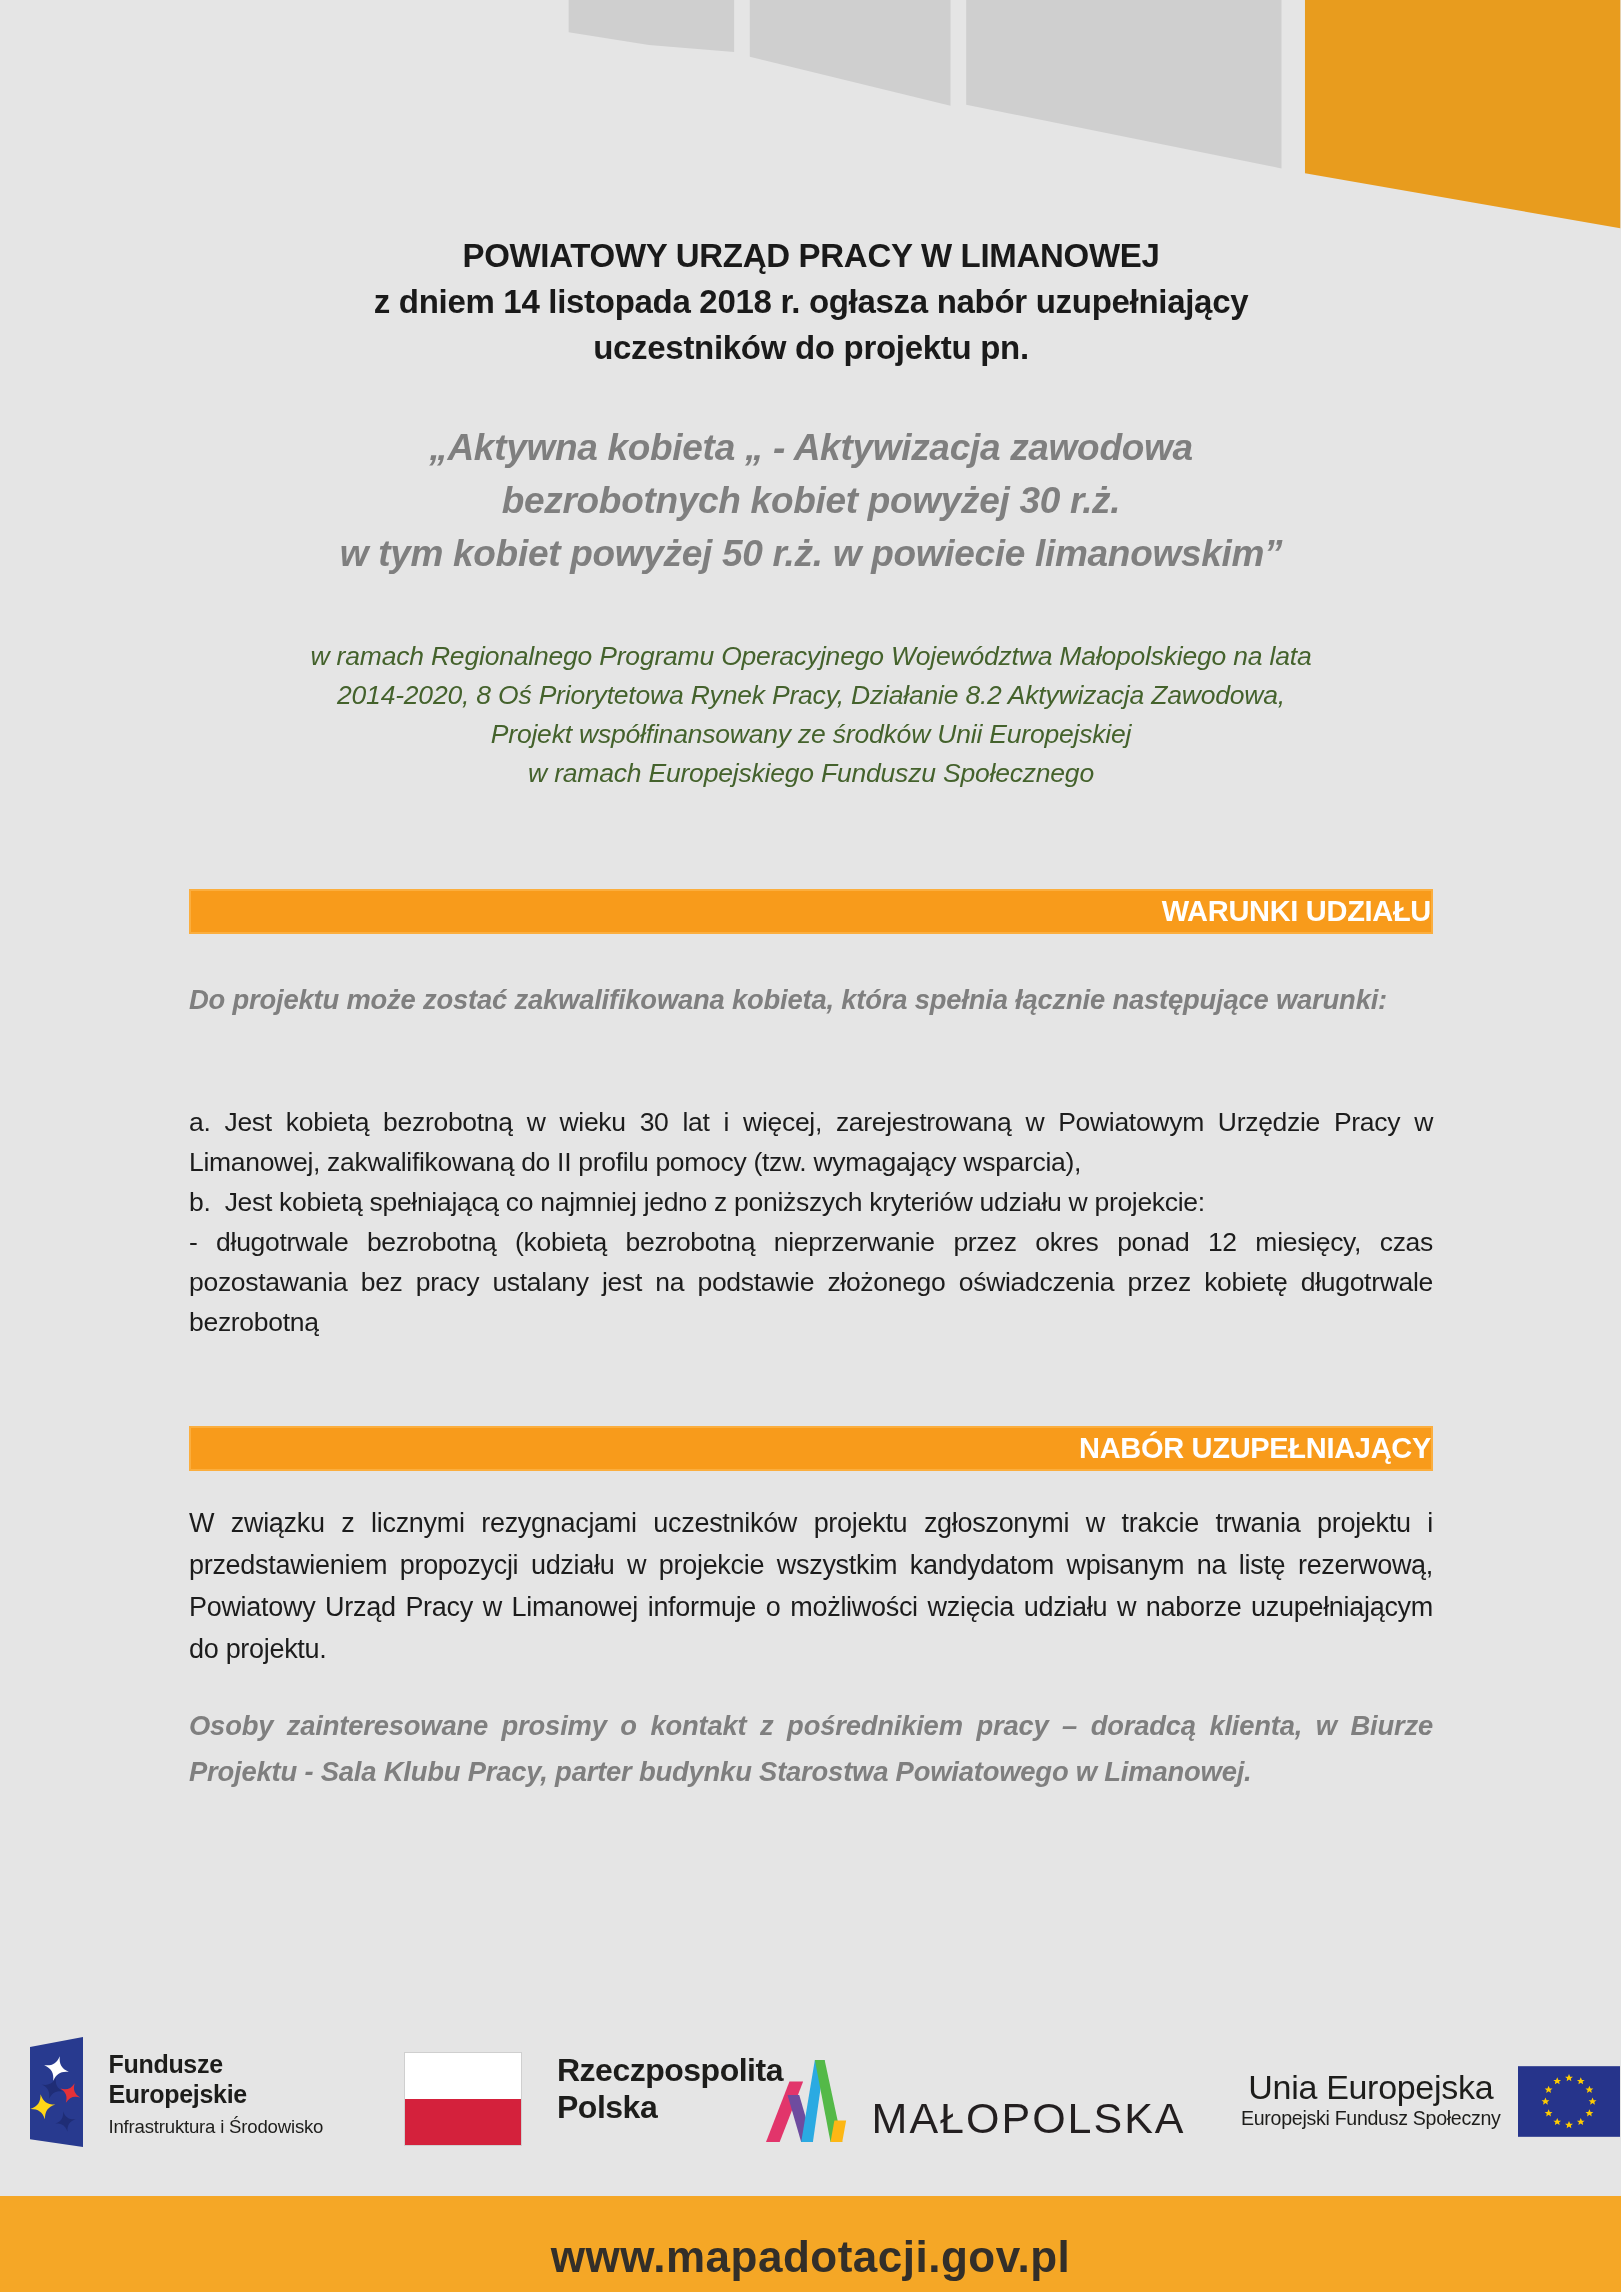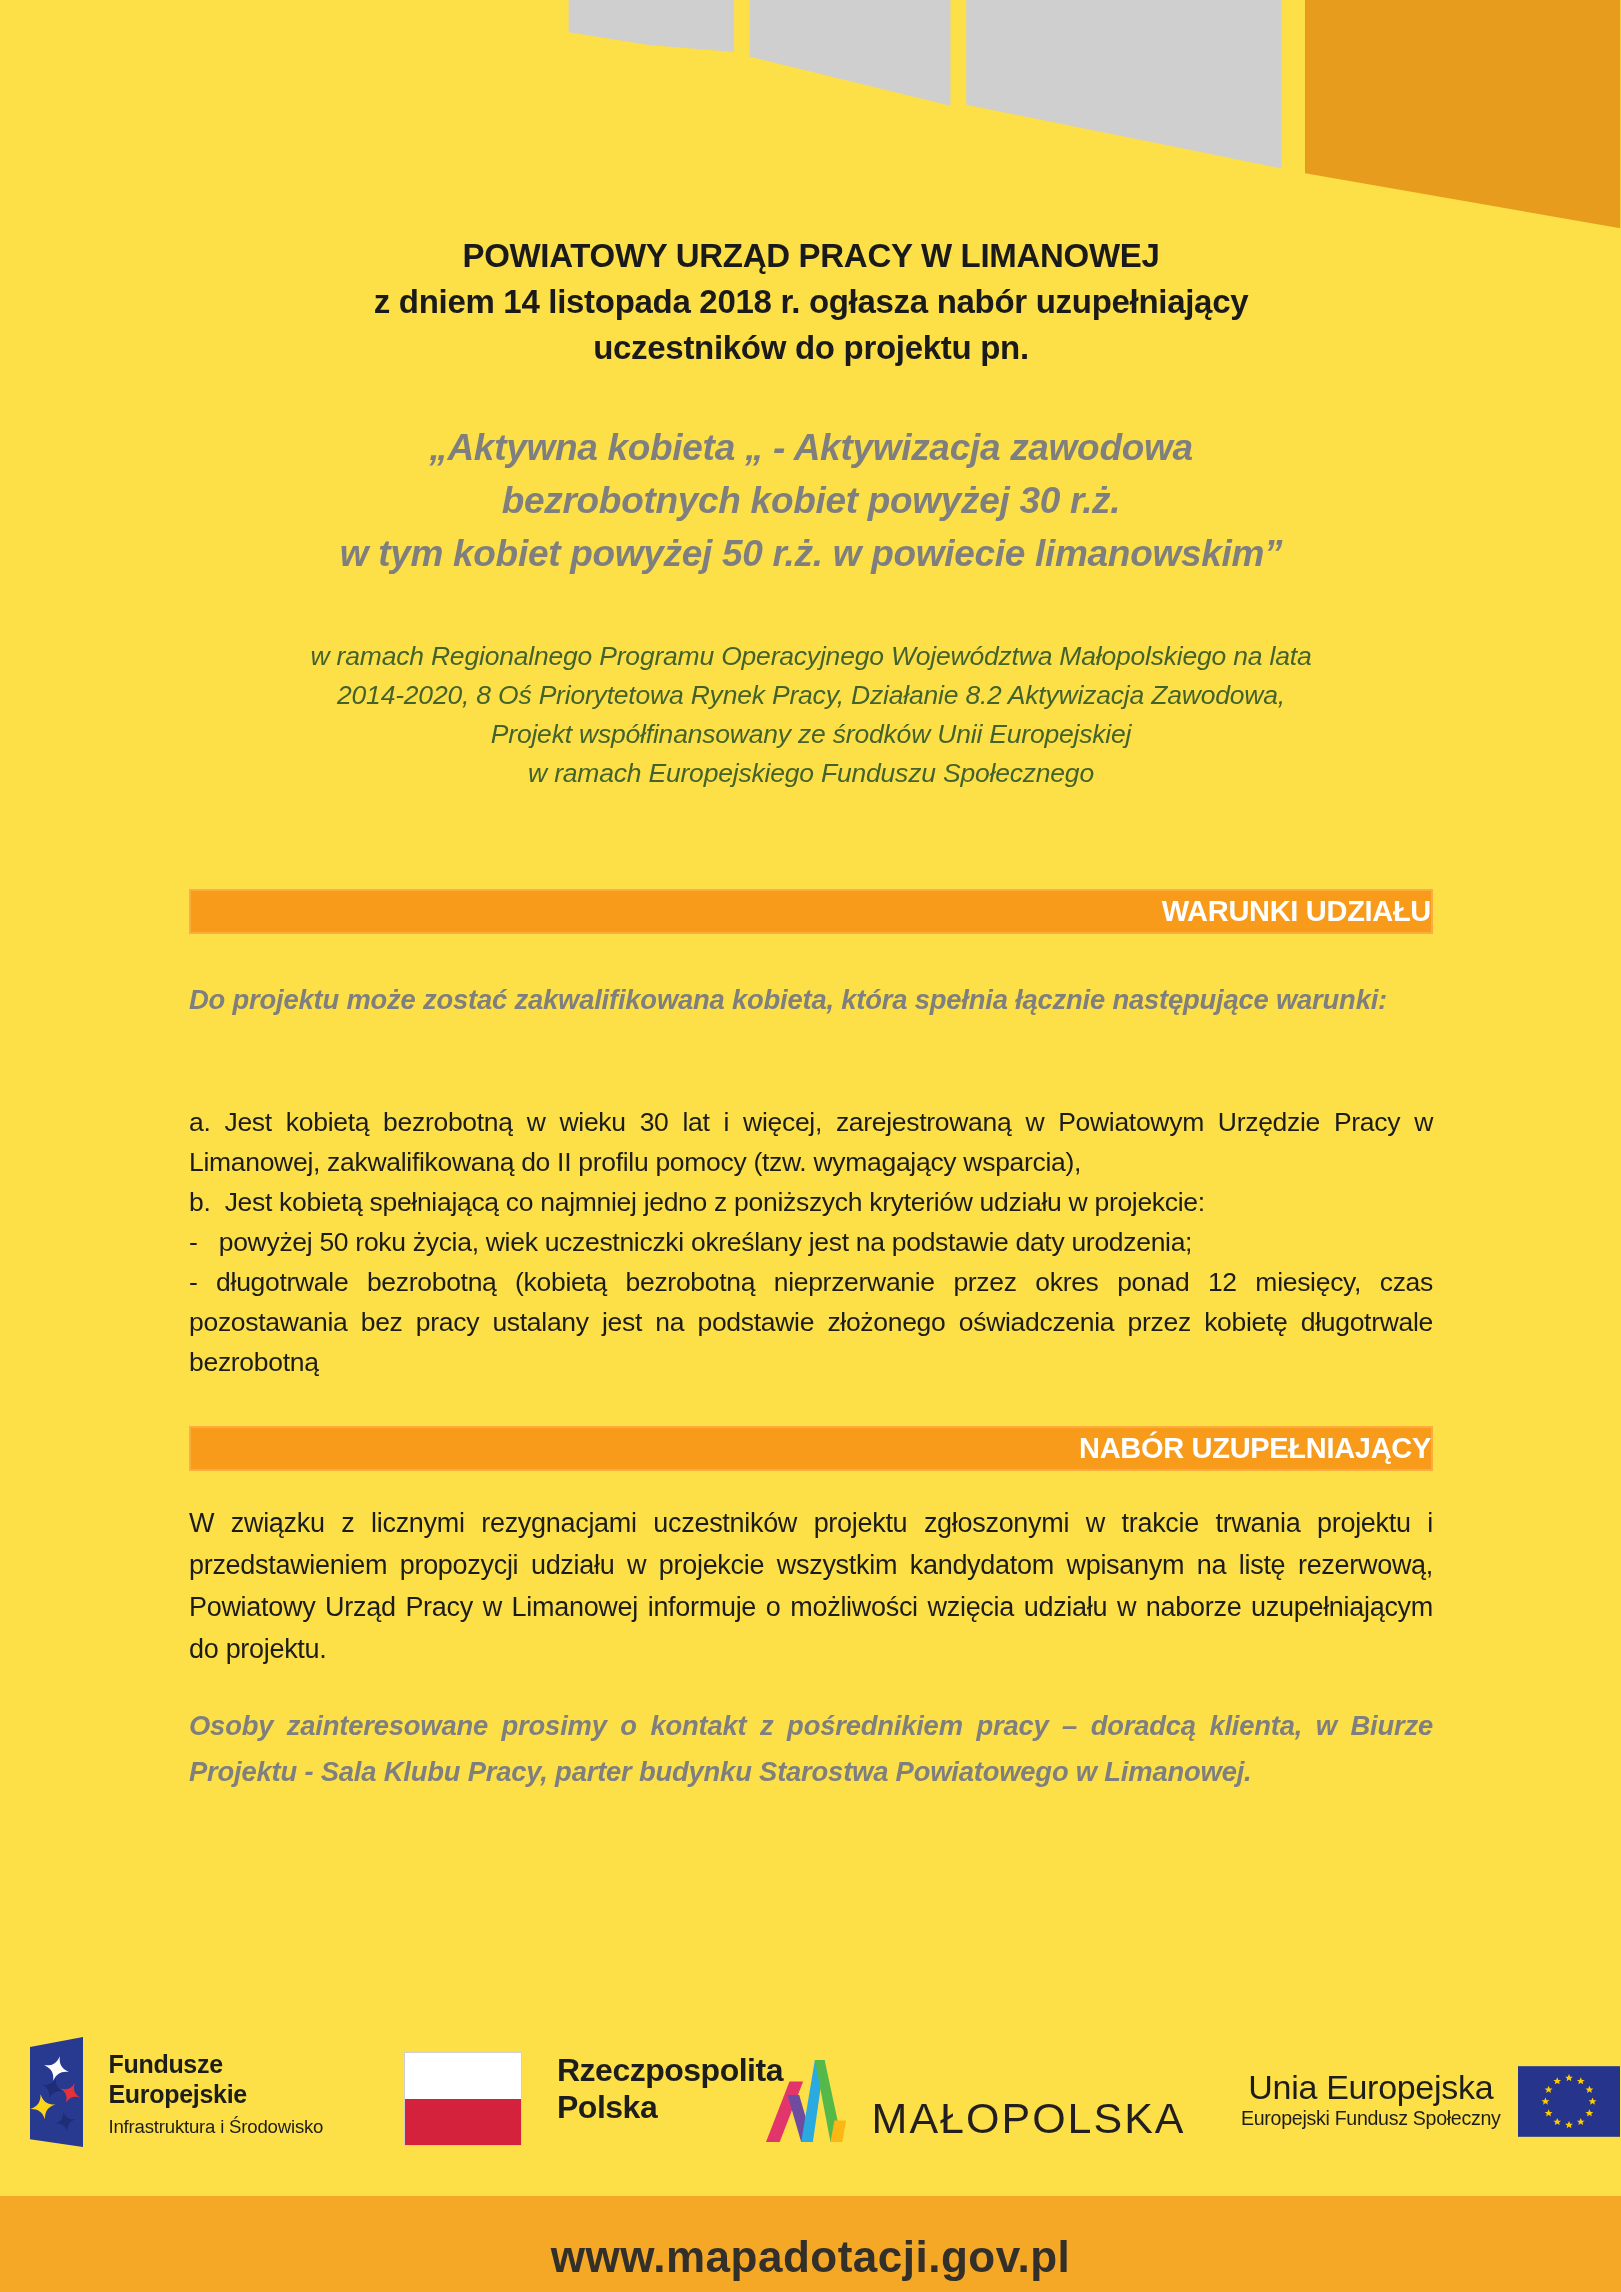--- a/index.html
+++ b/index.html
@@ -1,17 +1,17 @@
 <!DOCTYPE html>
 <html lang="pl"><head>
 <meta charset="utf-8">
 <style>
   html,body { margin:0; padding:0; background:#ffffff; }
   .page {
-    position:relative; width:1621px; height:2293px; background:#fde047;
+    position:relative; width:1621px; height:2293px; background:#e5e5e5;
     overflow:hidden; font-family:"Liberation Sans", sans-serif; color:#1c1c1c;
   }
   .deco { position:absolute; top:0; left:0; }
 
   .content-col { position:absolute; left:189px; width:1244px; }
 
   .title-block { top:233px; text-align:center; font-weight:bold;
     font-size:33px; line-height:46px; color:#1a1a1a; letter-spacing:-0.3px; }
 
   .project-title { top:421px; text-align:center; font-weight:bold; font-style:italic;
@@ -96,21 +96,20 @@
     <div>w ramach Europejskiego Funduszu Społecznego</div>
   </div>
 
   <div class="content-col section-bar bar-warunki">WARUNKI UDZIAŁU</div>
 
   <div class="content-col intro-gray">Do projektu może zostać zakwalifikowana kobieta, która spełnia łącznie następujące warunki:</div>
 
   <div class="content-col body-block criteria-block">
     <p>a. Jest kobietą bezrobotną w wieku 30 lat i więcej, zarejestrowaną w Powiatowym Urzędzie Pracy w Limanowej, zakwalifikowaną do II profilu pomocy (tzw. wymagający wsparcia),</p>
     <p>b.  Jest kobietą spełniającą co najmniej jedno z poniższych kryteriów udziału w projekcie:</p>
-    <p>-   powyżej 50 roku życia, wiek uczestniczki określany jest na podstawie daty urodzenia;</p>
     <p>- długotrwale bezrobotną (kobietą bezrobotną nieprzerwanie przez okres ponad 12 miesięcy, czas pozostawania bez pracy ustalany jest na podstawie złożonego oświadczenia przez kobietę długotrwale bezrobotną</p>
   </div>
 
   <div class="content-col section-bar bar-nabor">NABÓR UZUPEŁNIAJĄCY</div>
 
   <div class="content-col body-block nabor-body">
     <p>W związku z licznymi rezygnacjami uczestników projektu zgłoszonymi w trakcie trwania projektu i przedstawieniem propozycji udziału w projekcie wszystkim kandydatom wpisanym na listę rezerwową, Powiatowy Urząd Pracy w Limanowej informuje o możliwości wzięcia udziału w naborze uzupełniającym do projektu.</p>
   </div>
 
   <div class="content-col contact-gray">Osoby zainteresowane prosimy o kontakt z pośrednikiem pracy – doradcą klienta, w Biurze Projektu - Sala Klubu Pracy, parter budynku Starostwa Powiatowego w Limanowej.</div>

